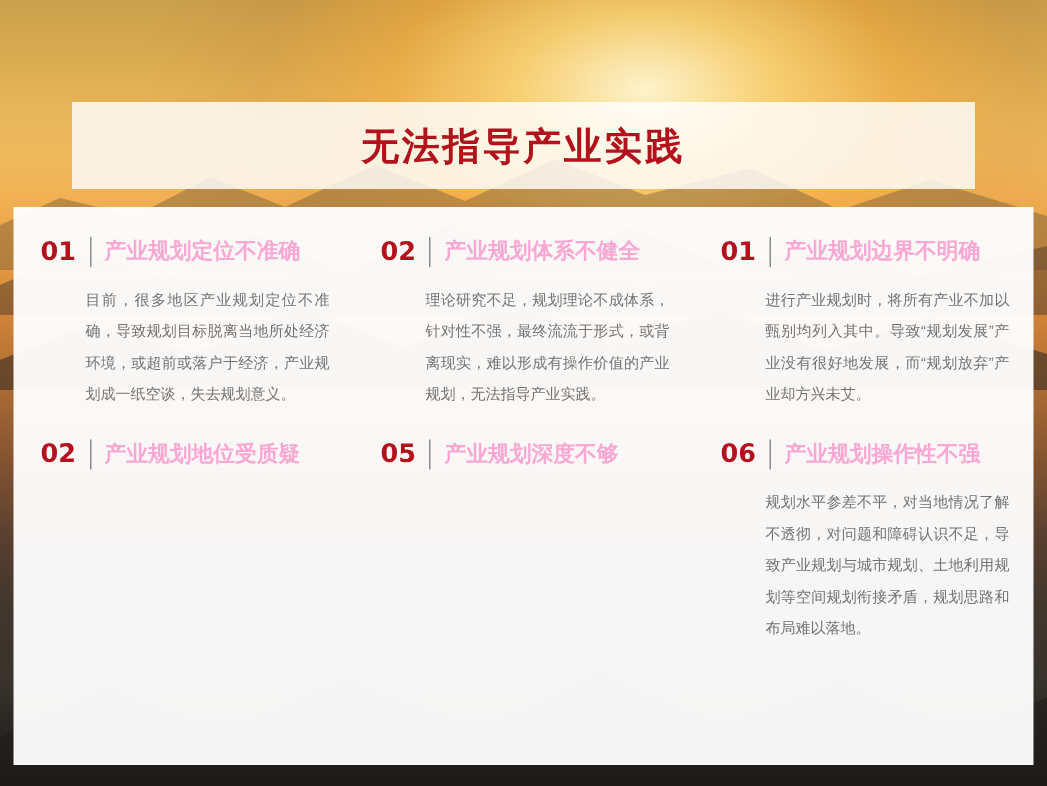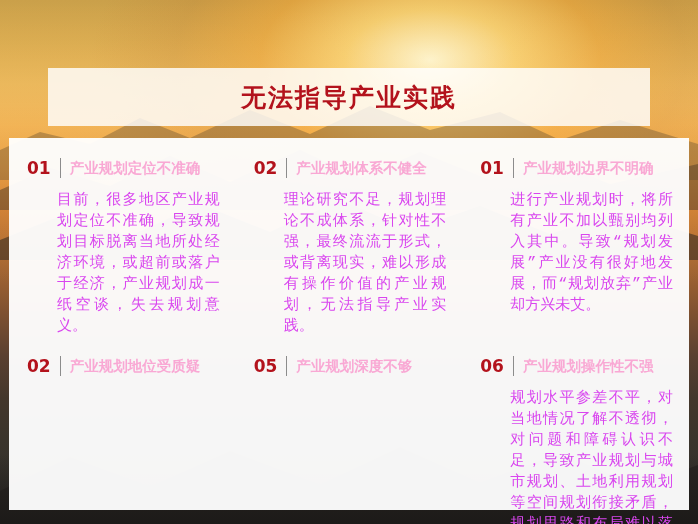--- a/index.html
+++ b/index.html
@@ -126,24 +126,24 @@
     font-size: 14.5px;
     font-weight: bold;
     color: #f9a8d4;
     font-family: "DejaVu Sans", "Liberation Sans", sans-serif;
     white-space: nowrap;
     line-height: 1;
   }
   .body-text {
     margin-top: 9px;
     margin-left: 30px;
-    font-size: 15px;
+    font-size: 10px;
     line-height: 21px;
-    color: #d946ef;
-    font-family: Liberation Mono, monospace;
+    color: #737373;
+    font-family: Liberation Sans, sans-serif;
     text-align: justify;
   }
 </style>
 </head>
 <body>
 
 <div class="poster">
 
   <div class="bg-sky"></div>
   <div class="bg-haze"></div>

